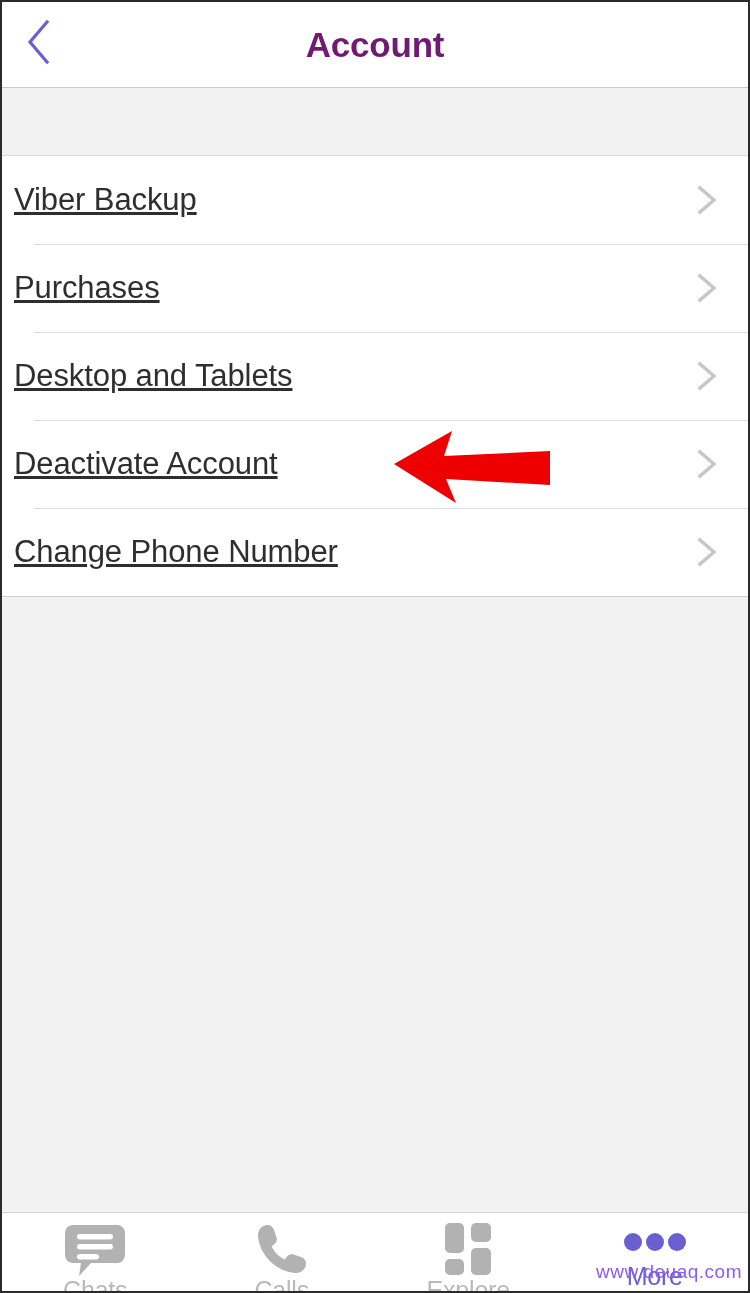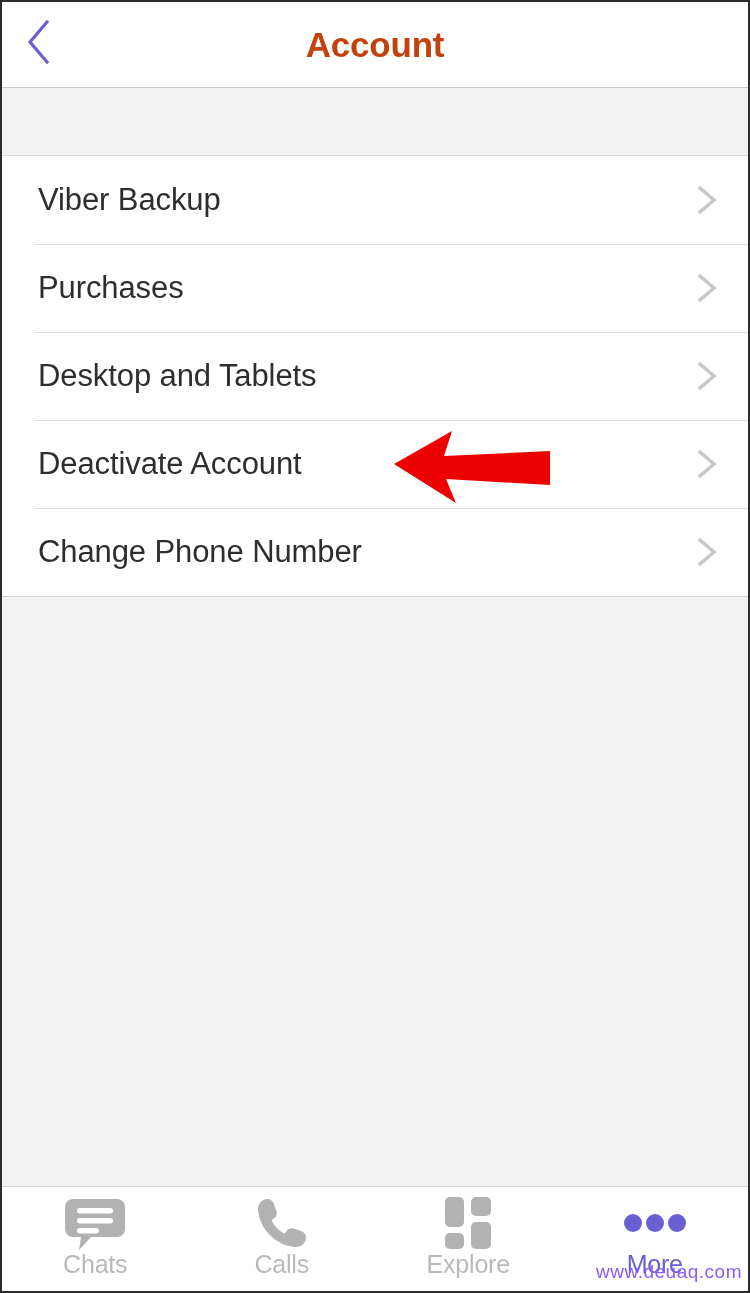--- a/index.html
+++ b/index.html
@@ -51,21 +51,21 @@
   .nav-title {
     position: absolute;
     left: 0;
     right: 0;
     top: 0;
     height: 86px;
     line-height: 86px;
     text-align: center;
     font-size: 35px;
     font-weight: bold;
-    color: #c2410c;
+    color: #701a75;
     letter-spacing: -0.2px;
   }
 
   
   .section-gap {
     height: 68px;
     background: #f2f2f2;
     border-bottom: 1px solid #d9d9d9;
     box-sizing: border-box;
   }
@@ -87,25 +87,26 @@
   .list-row + .list-row::before {
     content: "";
     position: absolute;
     left: 32px;
     right: 0;
     top: 0;
     height: 1px;
     background: #dcdcdc;
   }
   .row-label {
-    margin-left: 36px;
+    margin-left: 12px;
     font-size: 31px;
     color: #2e2e2e;
     letter-spacing: -0.1px;
     white-space: nowrap;
+    text-decoration: underline;
   }
   .row-chevron {
     position: absolute;
     right: 28px;
     top: 50%;
     transform: translateY(-50%);
     width: 26px;
     height: 30px;
   }
   .row-chevron svg { display: block; }
@@ -126,21 +127,21 @@
     pointer-events: none;
   }
   .annotation-arrow svg { display: block; }
 
   
   .tabbar {
     position: absolute;
     left: 0;
     right: 0;
     bottom: 0;
-    height: 105px;
+    height: 79px;
     background: #ffffff;
     border-top: 1px solid #d4d4d4;
     display: flex;
     box-sizing: border-box;
   }
   .tab {
     flex: 1 1 0;
     display: flex;
     flex-direction: column;
     align-items: center;

